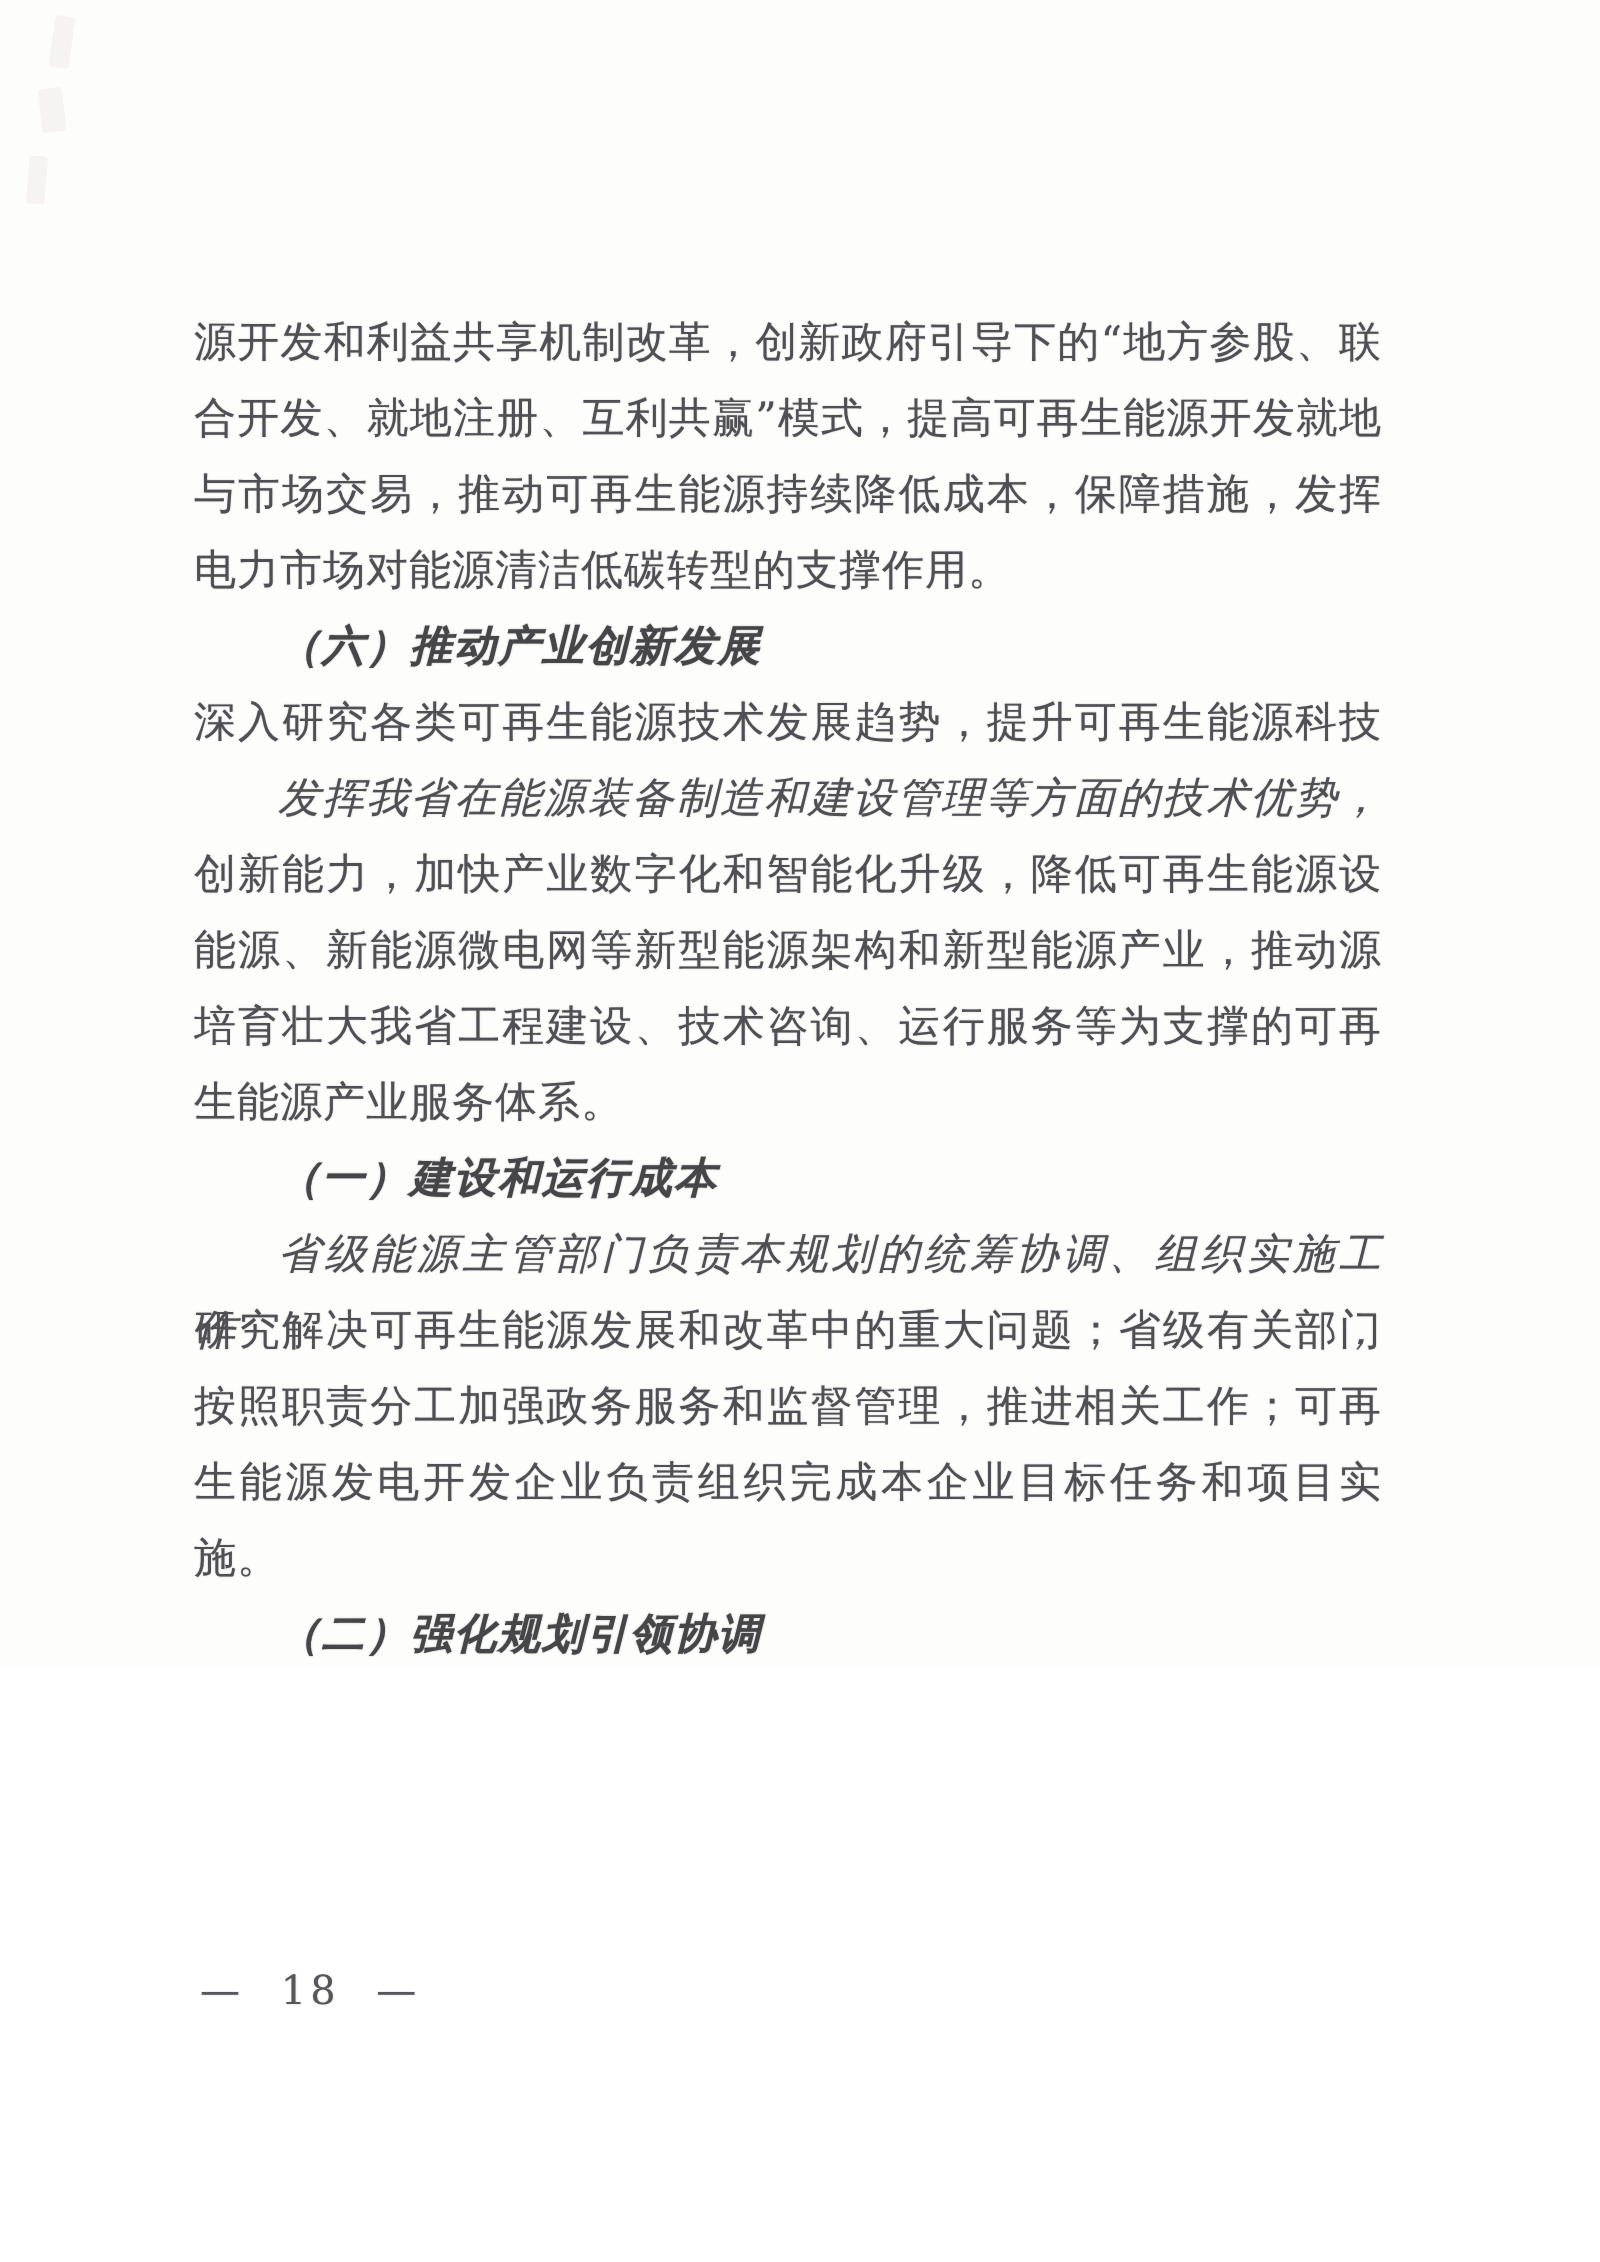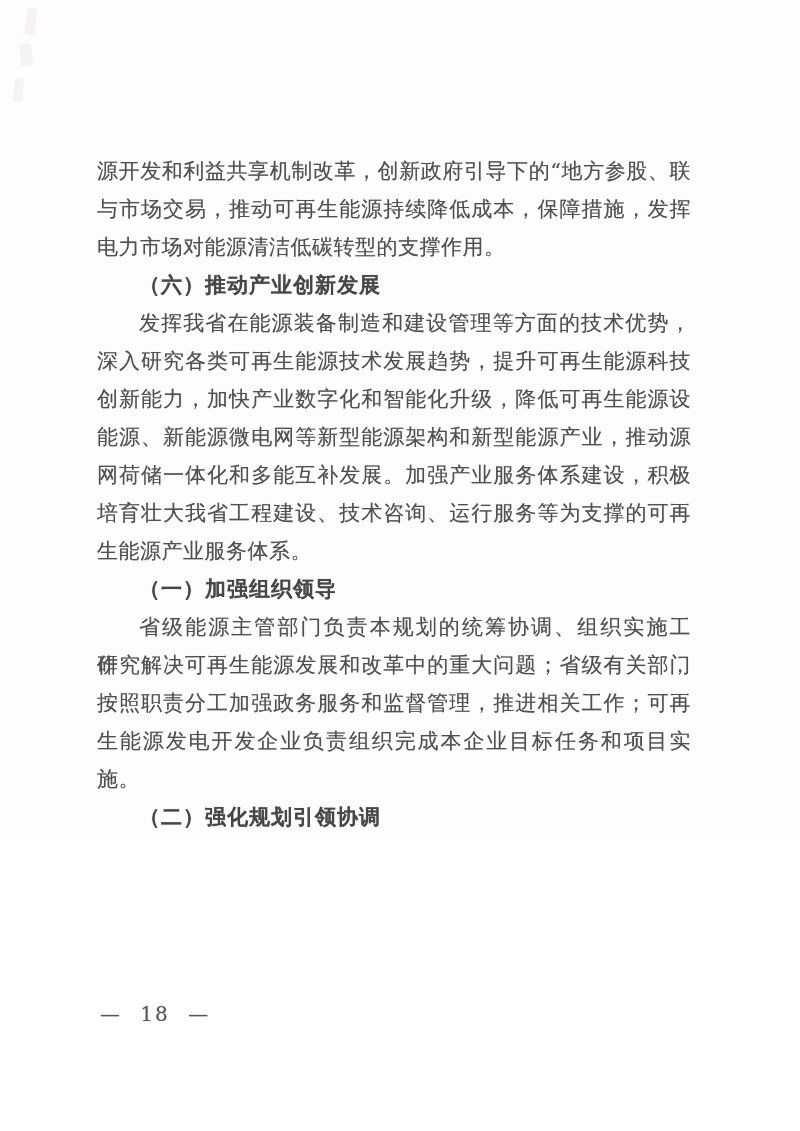--- a/index.html
+++ b/index.html
@@ -40,61 +40,61 @@
   .full{
     text-align:justify;
     text-align-last:justify;
   }
   .left{
     text-align:center;
     text-align-last:left;
   }
   .indent{
     text-indent:2em;
+    font-style:italic;
   }
   .heading{
     font-weight:bold;
     color:#464649;
     letter-spacing:1px;
     text-shadow:0 0 0.8px rgba(70,70,75,0.6);
   }
   .footer{
     position:absolute;
     left:100px;top:980px;
     font-size:20px;
     line-height:30px;
     color:#56565b;
     letter-spacing:2px;
     word-spacing:10px;
     text-shadow:0 0 0.7px rgba(95,95,100,0.5);
-    margin-top:19px;
   }
 </style>
 </head>
 <body>
 
 <div class="page">
 
   <span class="artifact a1"></span>
   <span class="artifact a2"></span>
   <span class="artifact a3"></span>
 
   <div class="text-block">
     <div class="line full">源开发和利益共享机制改革，创新政府引导下的“地方参股、联</div>
+    <div class="line full">合开发、就地注册、互利共赢”模式，提高可再生能源开发就地</div>
     <div class="line full">与市场交易，推动可再生能源持续降低成本，保障措施，发挥</div>
     <div class="line left">电力市场对能源清洁低碳转型的支撑作用。</div>
     <div class="line left indent heading">（六）推动产业创新发展</div>
+    <div class="line full">深入研究各类可再生能源技术发展趋势，提升可再生能源科技</div>
     <div class="line full indent">发挥我省在能源装备制造和建设管理等方面的技术优势，</div>
-    <div class="line full">深入研究各类可再生能源技术发展趋势，提升可再生能源科技</div>
     <div class="line full">创新能力，加快产业数字化和智能化升级，降低可再生能源设</div>
     <div class="line full">能源、新能源微电网等新型能源架构和新型能源产业，推动源</div>
-    <div class="line full">网荷储一体化和多能互补发展。加强产业服务体系建设，积极</div>
     <div class="line full">培育壮大我省工程建设、技术咨询、运行服务等为支撑的可再</div>
     <div class="line left">生能源产业服务体系。</div>
-    <div class="line left indent heading">（一）加强组织领导</div>
+    <div class="line left indent heading">（一）建设和运行成本</div>
     <div class="line full indent">省级能源主管部门负责本规划的统筹协调、组织实施工作，</div>
     <div class="line full">研究解决可再生能源发展和改革中的重大问题；省级有关部门</div>
     <div class="line full">按照职责分工加强政务服务和监督管理，推进相关工作；可再</div>
     <div class="line full">生能源发电开发企业负责组织完成本企业目标任务和项目实</div>
     <div class="line left">施。</div>
     <div class="line left indent heading">（二）强化规划引领协调</div>
   </div>
 
   <div class="footer">— 18 —</div>
 

